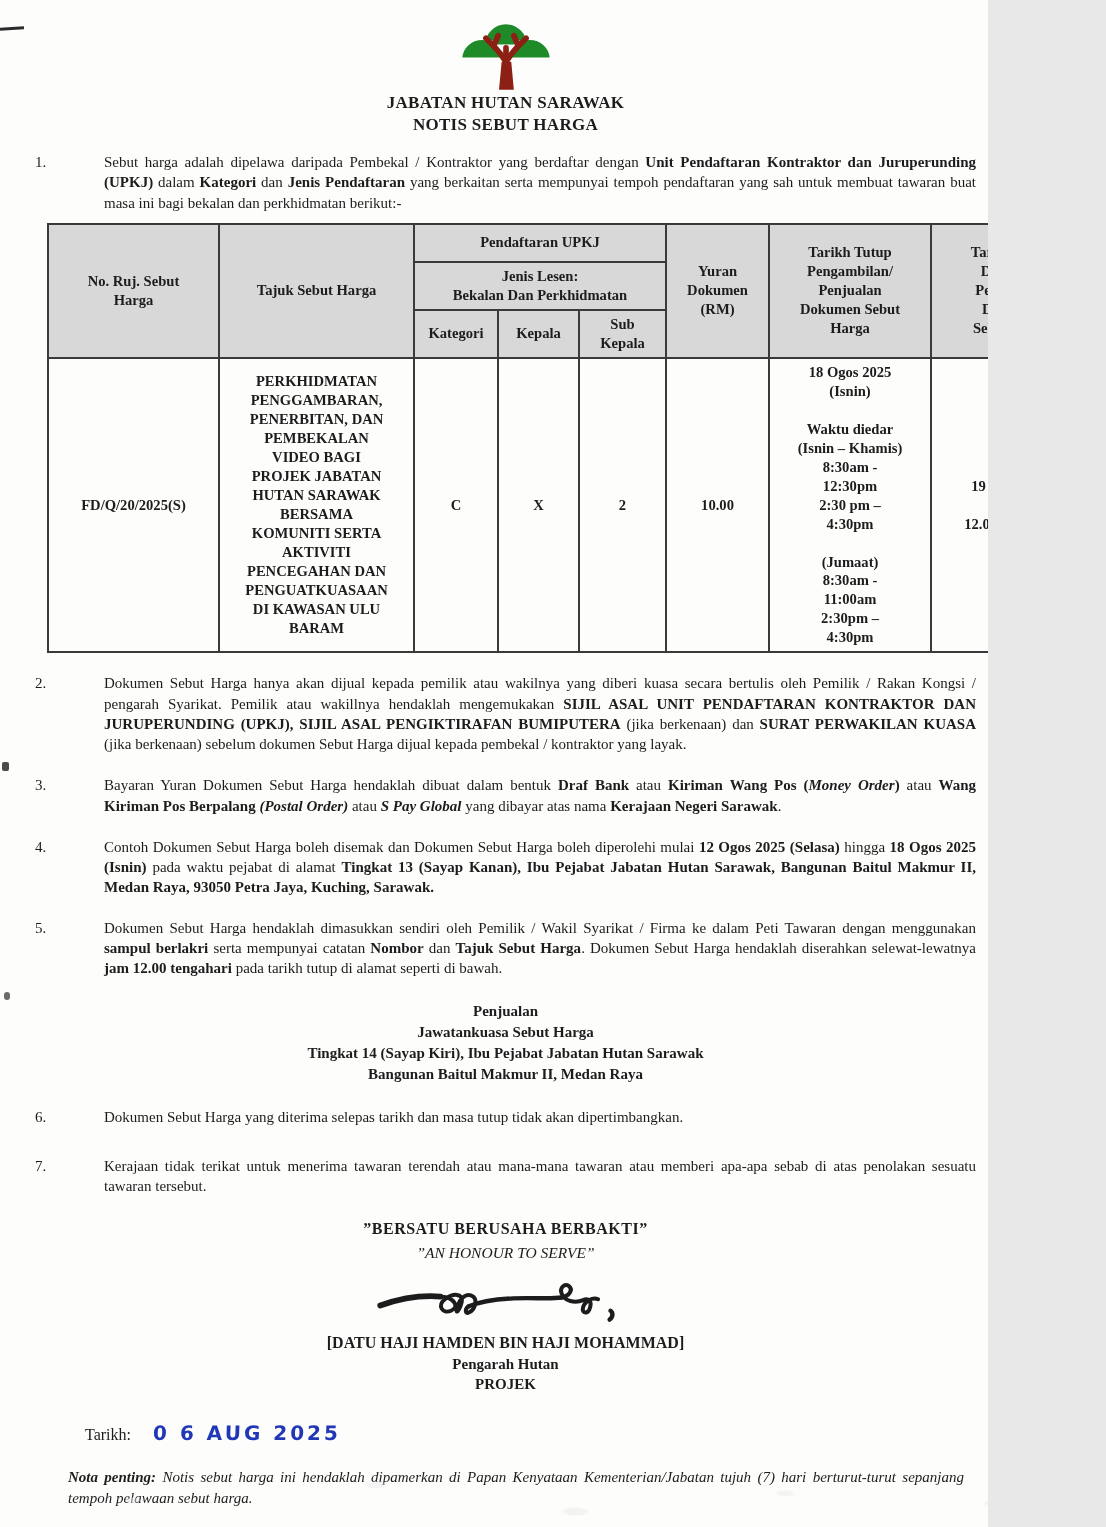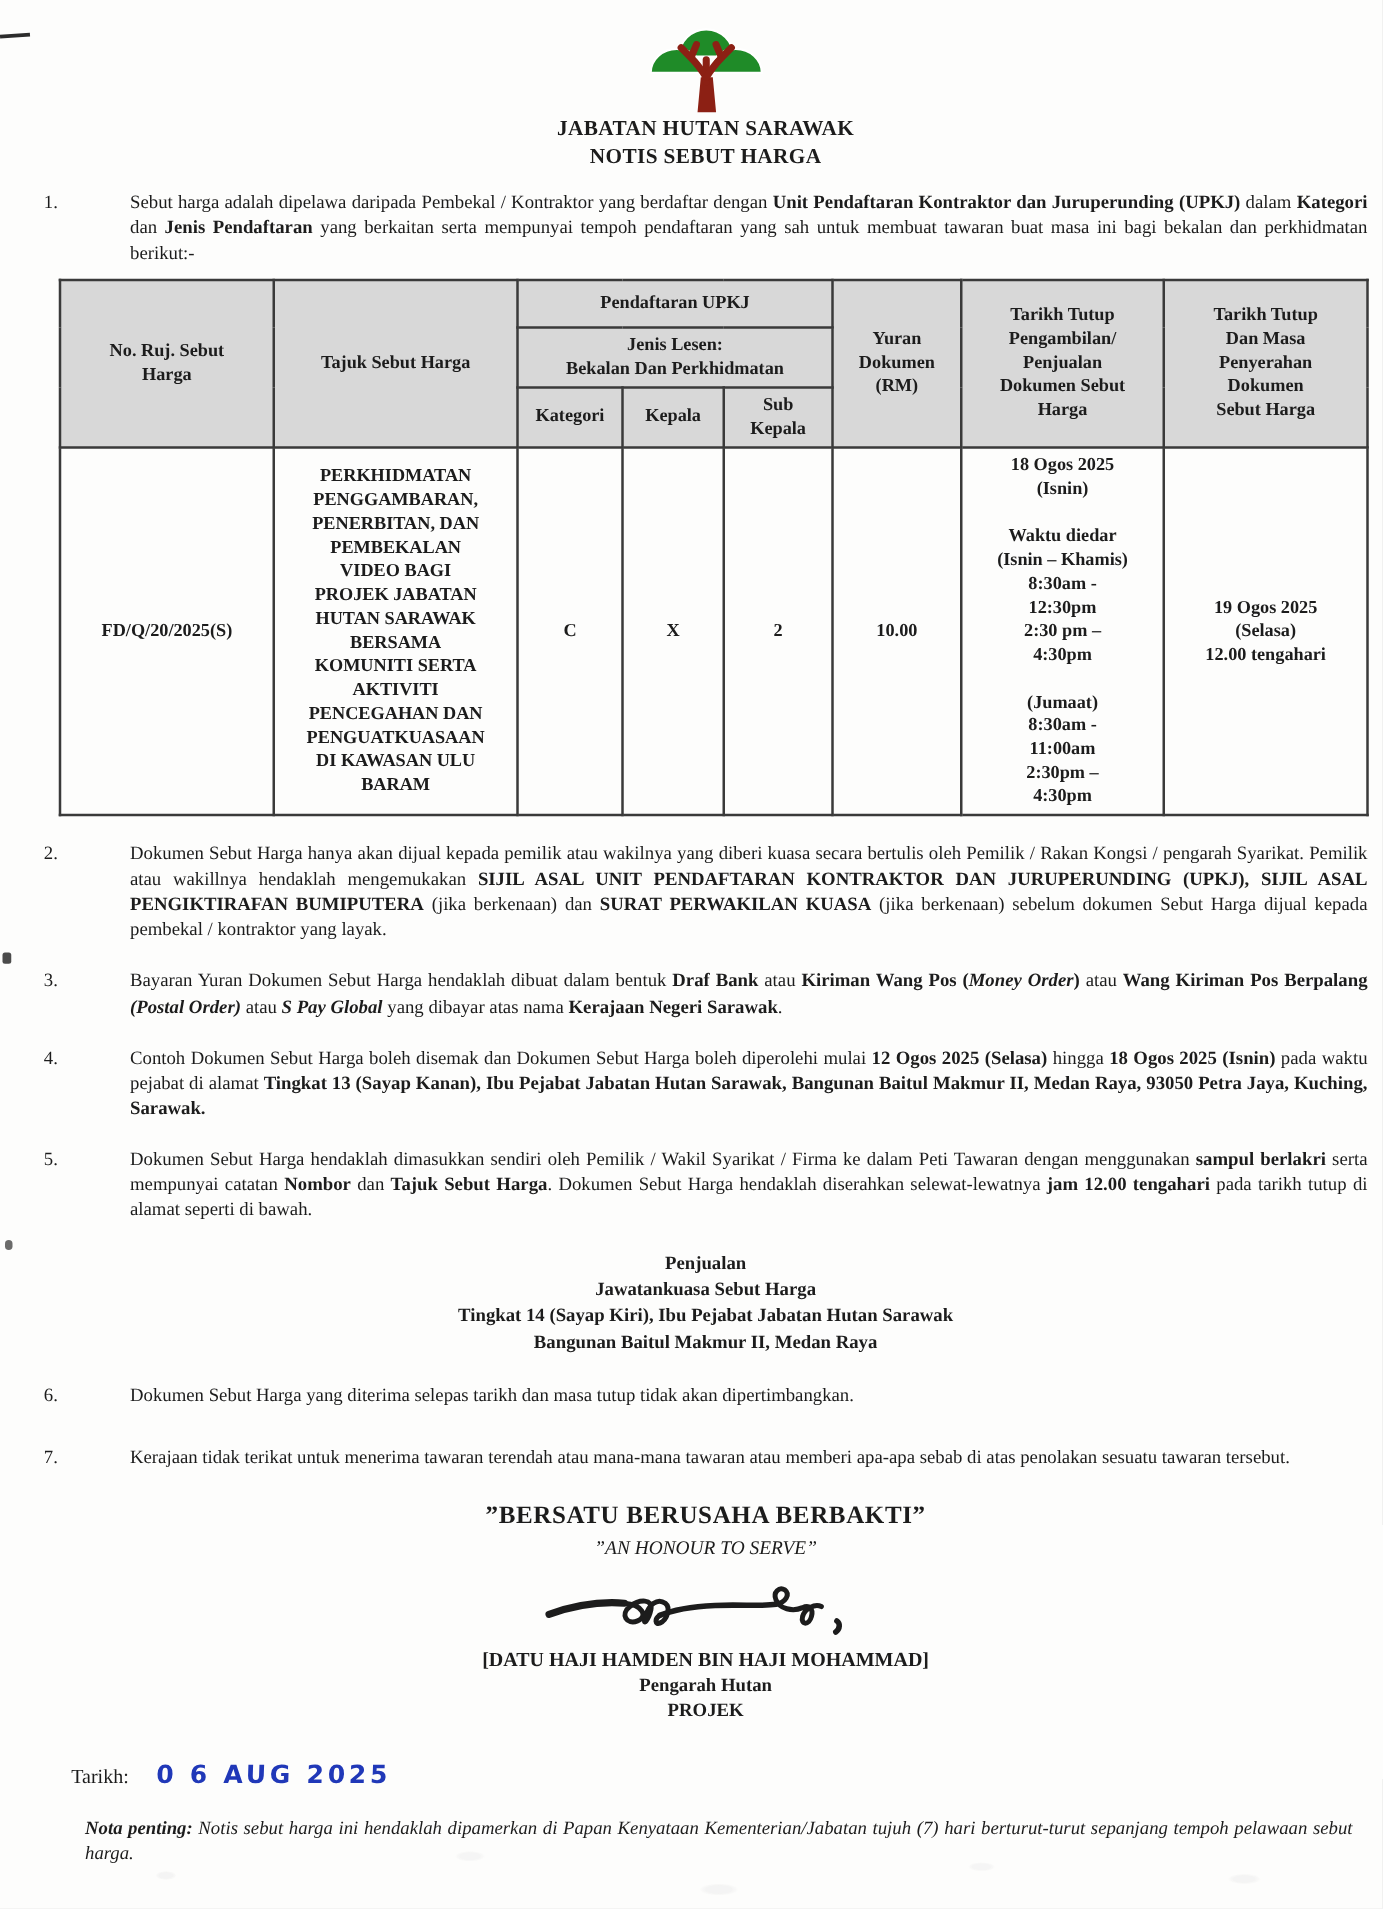--- a/index.html
+++ b/index.html
@@ -1,19 +1,19 @@
 <!DOCTYPE html>
 <html><head>
 <meta charset="utf-8">
 <style>
   * { margin:0; padding:0; box-sizing:border-box; }
   html,body { background:#e8e8e8; }
   body { width:1106px; }
   .page {
-    position:relative; width:1106px; height:1527px; overflow:hidden;
+    position:relative; width:988px; height:1527px; overflow:hidden;
     background:#fdfdfc; color:#1c1c1c;
     font-family:"Liberation Serif","DejaVu Serif",serif;
     font-size:15px; line-height:1.35;
   }
   .content { padding:14px 12px 0 35px; }
   
   .hdr { text-align:center; }
   .logo-wrap { display:flex; justify-content:center; padding-top:2px; }
   .title { font-weight:bold; font-size:17px; letter-spacing:.3px; line-height:1.3; }
   
@@ -32,21 +32,21 @@
   table.quote td { font-weight:bold; background:#fdfdfc; }
   td.tajuk-cell { line-height:1.36; }
   td.sched-cell { line-height:1.34; }
   
   .center-block { text-align:center; font-weight:bold; margin-top:24px; line-height:1.4; }
   .motto1 { font-weight:bold; letter-spacing:.5px; }
   .motto2 { font-weight:normal; font-style:italic; margin-top:2px; }
   .sig-wrap { display:flex; justify-content:center; margin-top:6px; }
   .name-block { text-align:center; font-weight:bold; line-height:1.35; }
   
-  .date-line { margin:26px 0 0 22px; display:flex; align-items:baseline; }
+  .date-line { margin:26px 0 0 50px; display:flex; align-items:baseline; }
   .date-label { font-size:16px; }
   .date-stamp {
     margin-left:22px; color:#2038b8; font-family:"DejaVu Sans","Liberation Sans",sans-serif;
     font-weight:bold; font-size:20px; letter-spacing:3px; transform:skewX(-2deg);
   }
   
   .nota { margin:20px 12px 0 33px; text-align:justify; }
   
   .artifact { position:absolute; background:#2c2c2c; }
   .art-topline { left:0; top:27px; width:24px; height:3px; transform:rotate(-4deg); }
@@ -210,21 +210,21 @@
       <div class="num">6.</div>
       <div class="ptxt"><span>Dokumen Sebut Harga yang diterima selepas tarikh dan masa tutup tidak akan dipertimbangkan.</span></div>
     </div>
 
     <div class="para" style="margin-top:28px">
       <div class="num">7.</div>
       <div class="ptxt"><span>Kerajaan tidak terikat untuk menerima tawaran terendah atau mana-mana tawaran atau memberi apa-apa sebab di atas penolakan sesuatu tawaran tersebut.</span></div>
     </div>
 
     <div class="center-block" style="margin-top:22px">
-      <div class="motto1" style="font-size:20px">”BERSATU  BERUSAHA  BERBAKTI”</div>
+      <div class="motto1" style="font-size:16px">”BERSATU  BERUSAHA  BERBAKTI”</div>
       <div class="motto2" style="font-size:15.5px">”AN HONOUR TO SERVE”</div>
     </div>
 
     <div class="sig-wrap">
       <svg width="270" height="62" viewBox="0 0 300 70">
         <g stroke="#1c1c1c" fill="none" stroke-linecap="round">
           <path stroke-width="6.5" d="M8,40 C28,33 52,28 76,30"></path>
           <path stroke-width="4.5" d="M76,30 C92,31 98,42 88,46 C78,50 72,40 81,33 C90,26 102,26 100,36 C98,45 92,52 95,42 C98,31 106,25 113,30 C118,34 115,45 108,48 C104,50 103,44 108,41"></path>
           <path stroke-width="5" d="M108,41 C122,35 138,33 158,32 C182,31 200,33 213,31"></path>
           <path stroke-width="4.5" d="M213,31 C222,29 226,22 221,18 C216,15 210,20 213,27 C216,35 228,38 237,34 C243,31 247,35 245,42 C243,50 235,50 237,42 C239,35 248,30 254,33"></path>

